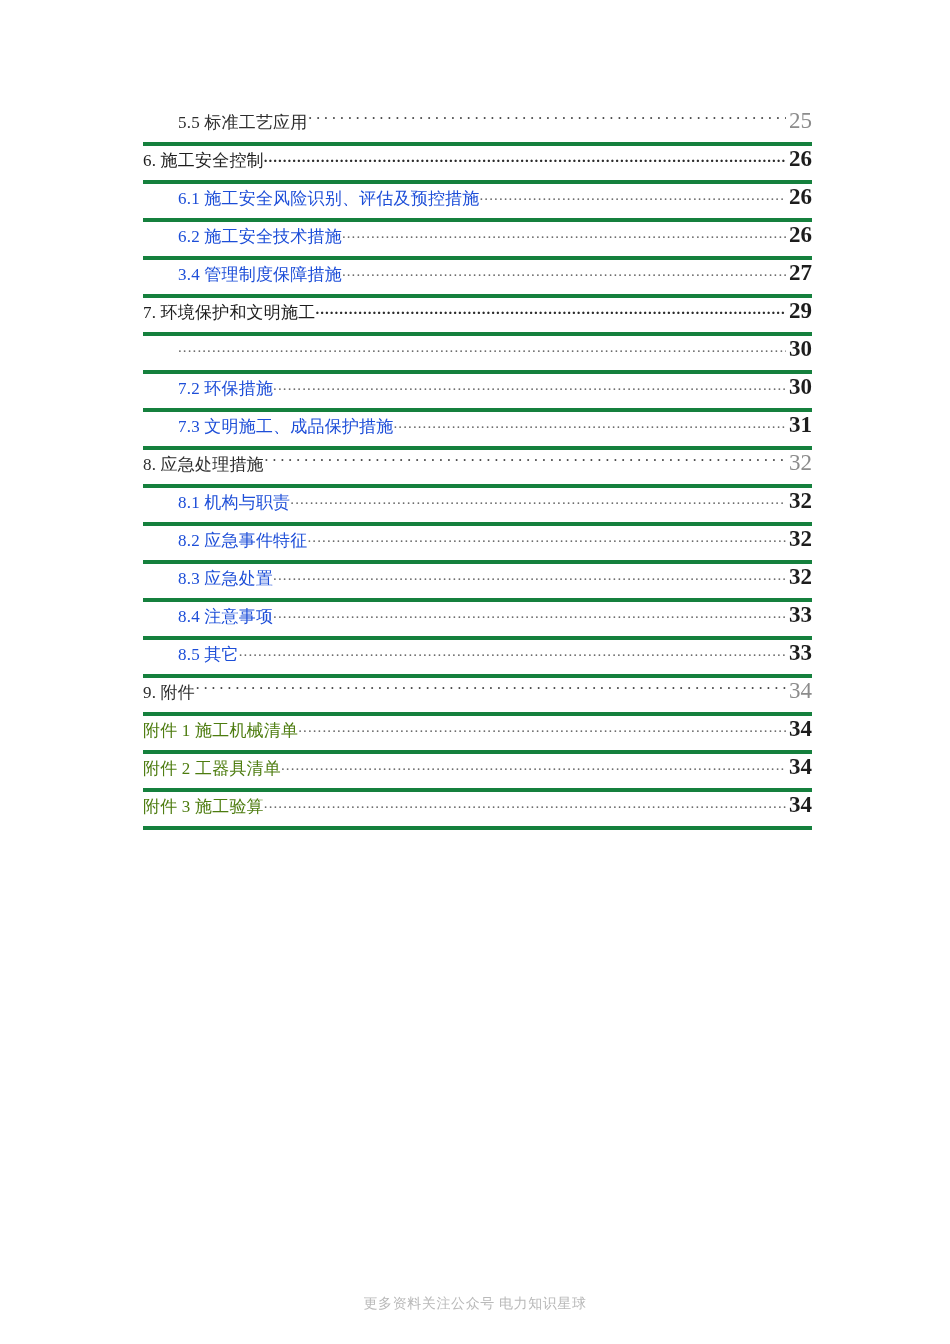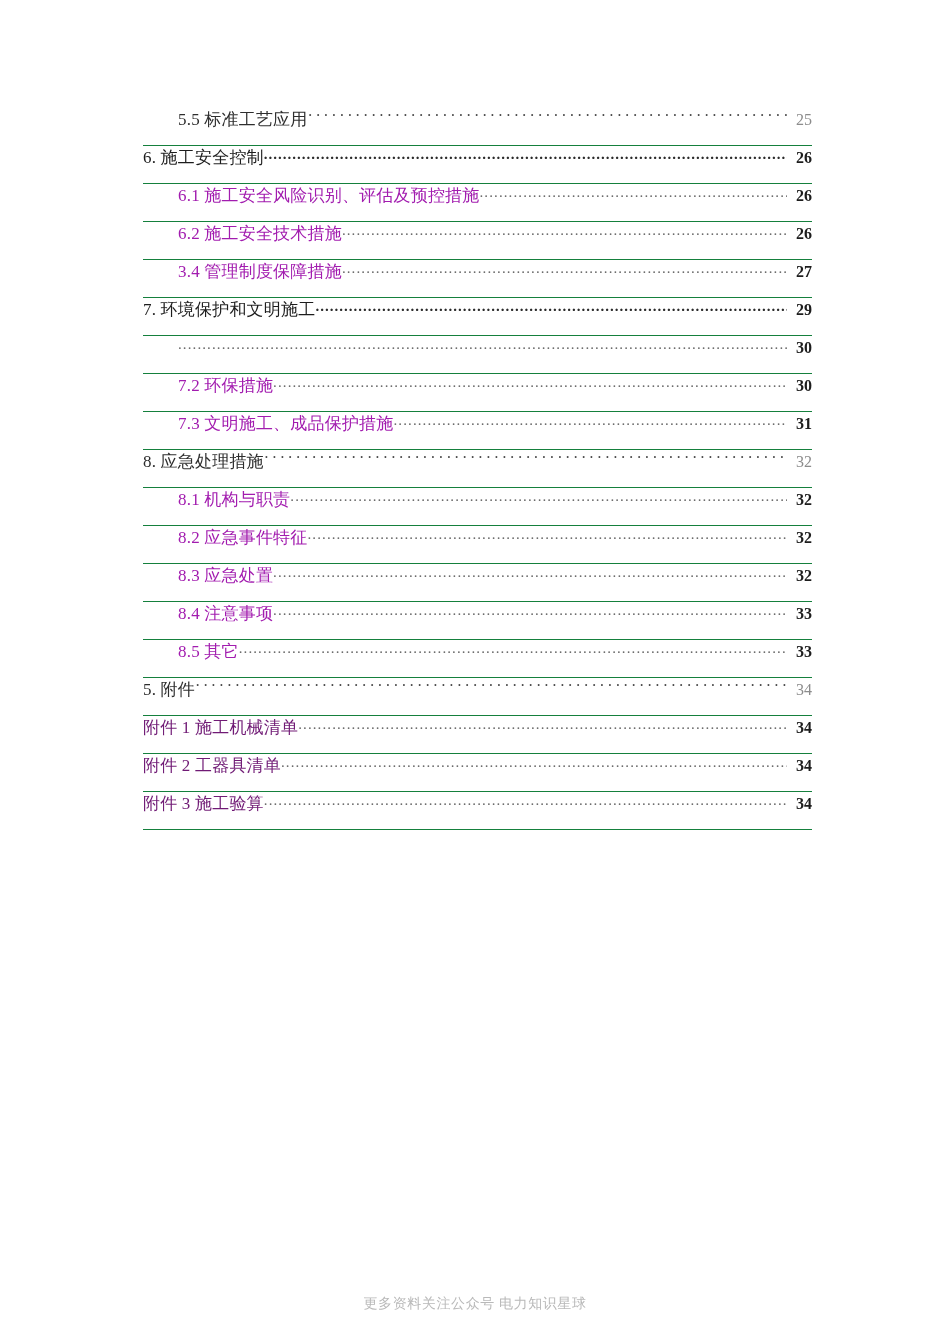--- a/index.html
+++ b/index.html
@@ -30,21 +30,21 @@
     top: 108px;
     width: 669px;
   }
 
   
   .row {
     display: flex;
     align-items: baseline;
     width: 100%;
     box-sizing: border-box;
-    border-bottom: 1px solid #15803d;
+    border-bottom: 4px solid #15803d;
     height: 38px;
     overflow: hidden;
     white-space: nowrap;
   }
   .row.first {
     border-top: none;
   }
   .row .title {
     flex: 0 0 auto;
     font-size: 17px;
@@ -64,55 +64,55 @@
   }
   .row .leader span {
     position: absolute;
     left: 0;
     bottom: 0.08em;
     white-space: nowrap;
     letter-spacing: 0.5px;
   }
   .row .pageno {
     flex: 0 0 auto;
-    font-size: 16px;
+    font-size: 23px;
     color: #2b2b2b;
     text-align: right;
     min-width: 22px;
     padding-left: 3px;
   }
 
   
   .lvl1 .title { font-weight: normal; font-size: 17px; color: #1d1d1d; }
   .lvl1 .pageno { font-weight: bold; color: #1d1d1d; }
 
   
   .lvl2 { padding-left: 35px; }
-  .lvl2 .title { font-size: 17px; color: #a21caf; }
+  .lvl2 .title { font-size: 17px; color: #1d4ed8; }
   .lvl2 .pageno { font-weight: bold; color: #1d1d1d; }
 
   
   .muted .title { color: #2e2e2e; }
   .muted .pageno { color: #8c8c8c; font-weight: normal; }
 
   
   .leader.dense span {
     font-size: 15px;
     letter-spacing: 1.1px;
     color: #6a6a6a;
   }
   .leader.sparse span {
     font-size: 16px;
     letter-spacing: 2.6px;
     color: #4a4a4a;
   }
   .lvl1 .leader.dense span { color: #2b2b2b; font-weight: bold; letter-spacing: 1.0px; }
 
   
-  .appendix .title { font-weight: normal; color: #701a75; font-size: 17px; }
+  .appendix .title { font-weight: normal; color: #4d7c0f; font-size: 17px; }
   .appendix .pageno { font-weight: bold; color: #1d1d1d; }
 
   
   .footer {
     position: absolute;
     left: 0;
     top: 1295px;
     width: 950px;
     text-align: center;
     font-size: 14px;
@@ -225,21 +225,21 @@
         <span class="pageno">33</span>
       </div>
       <div class="row lvl2">
         <span class="title">8.5 其它</span>
         <span class="leader dense">
           <span>................................................................................................................................................................................................................................</span>
         </span>
         <span class="pageno">33</span>
       </div>
       <div class="row lvl1 muted">
-        <span class="title">5. 附件</span>
+        <span class="title">9. 附件</span>
         <span class="leader sparse">
           <span>··················································································································································································································································</span>
         </span>
         <span class="pageno">34</span>
       </div>
       <div class="row appendix">
         <span class="title">附件 1 施工机械清单</span>
         <span class="leader dense">
           <span>................................................................................................................................................................................................................................</span>
         </span>

